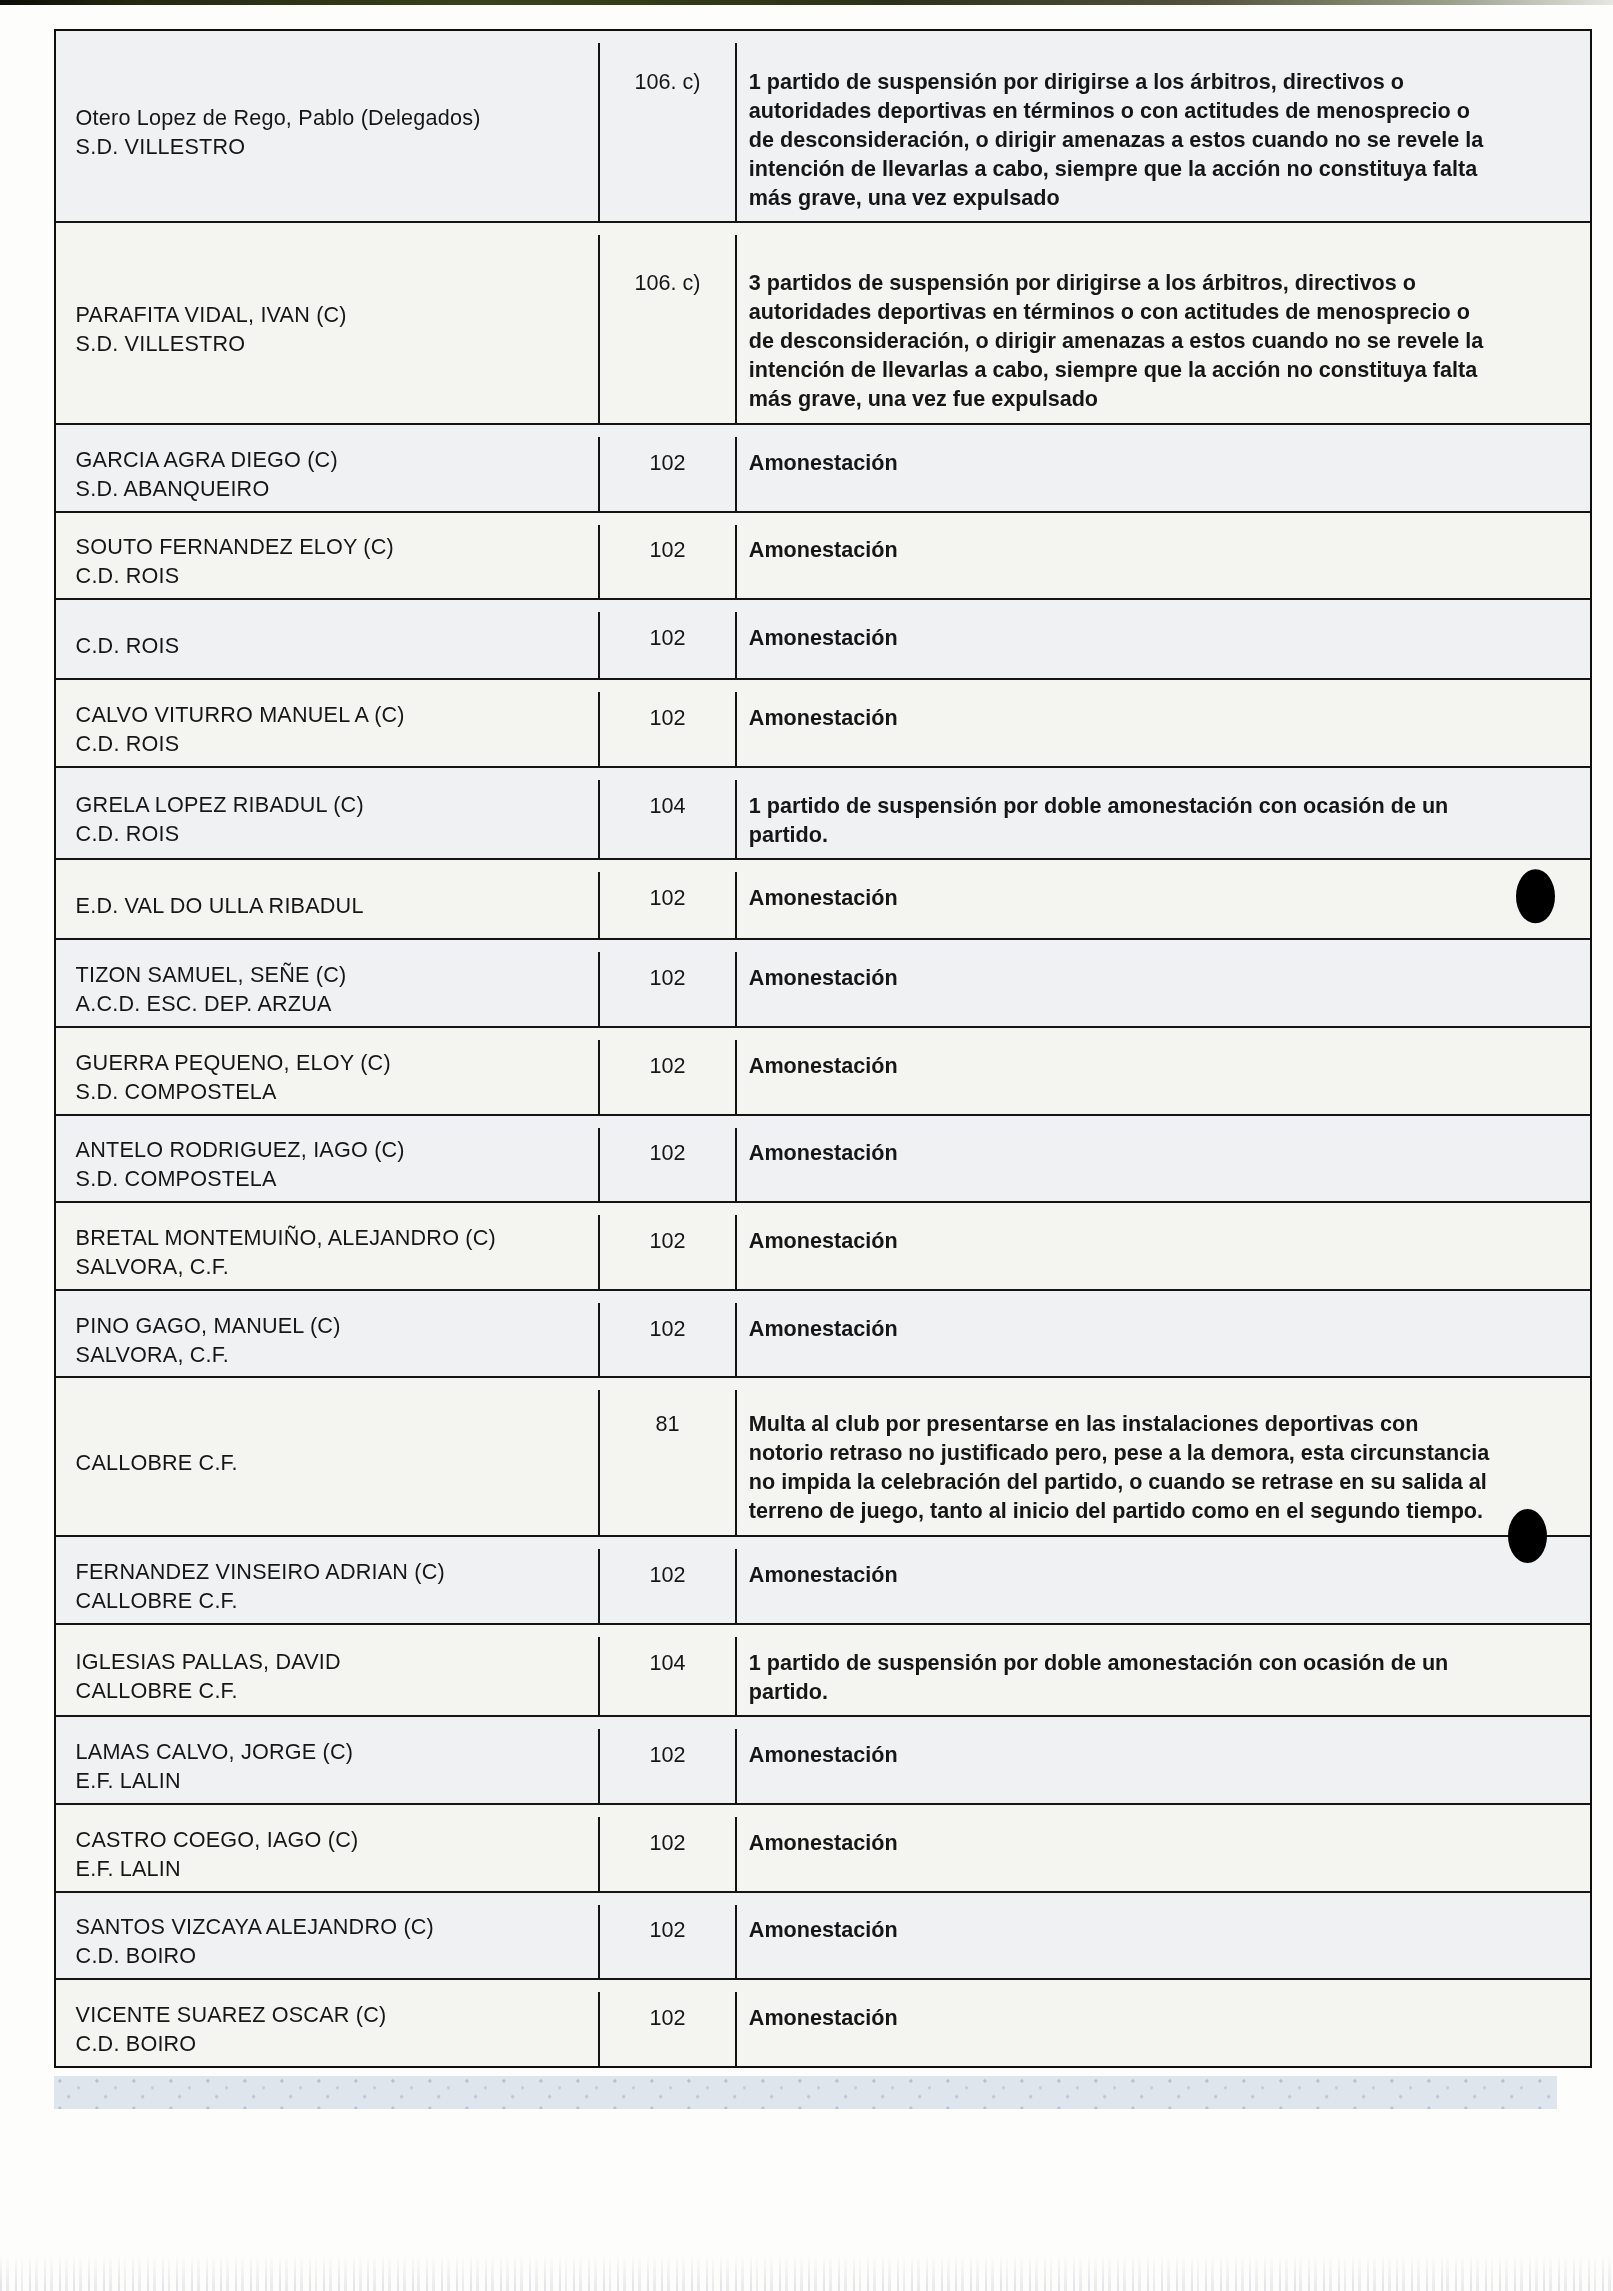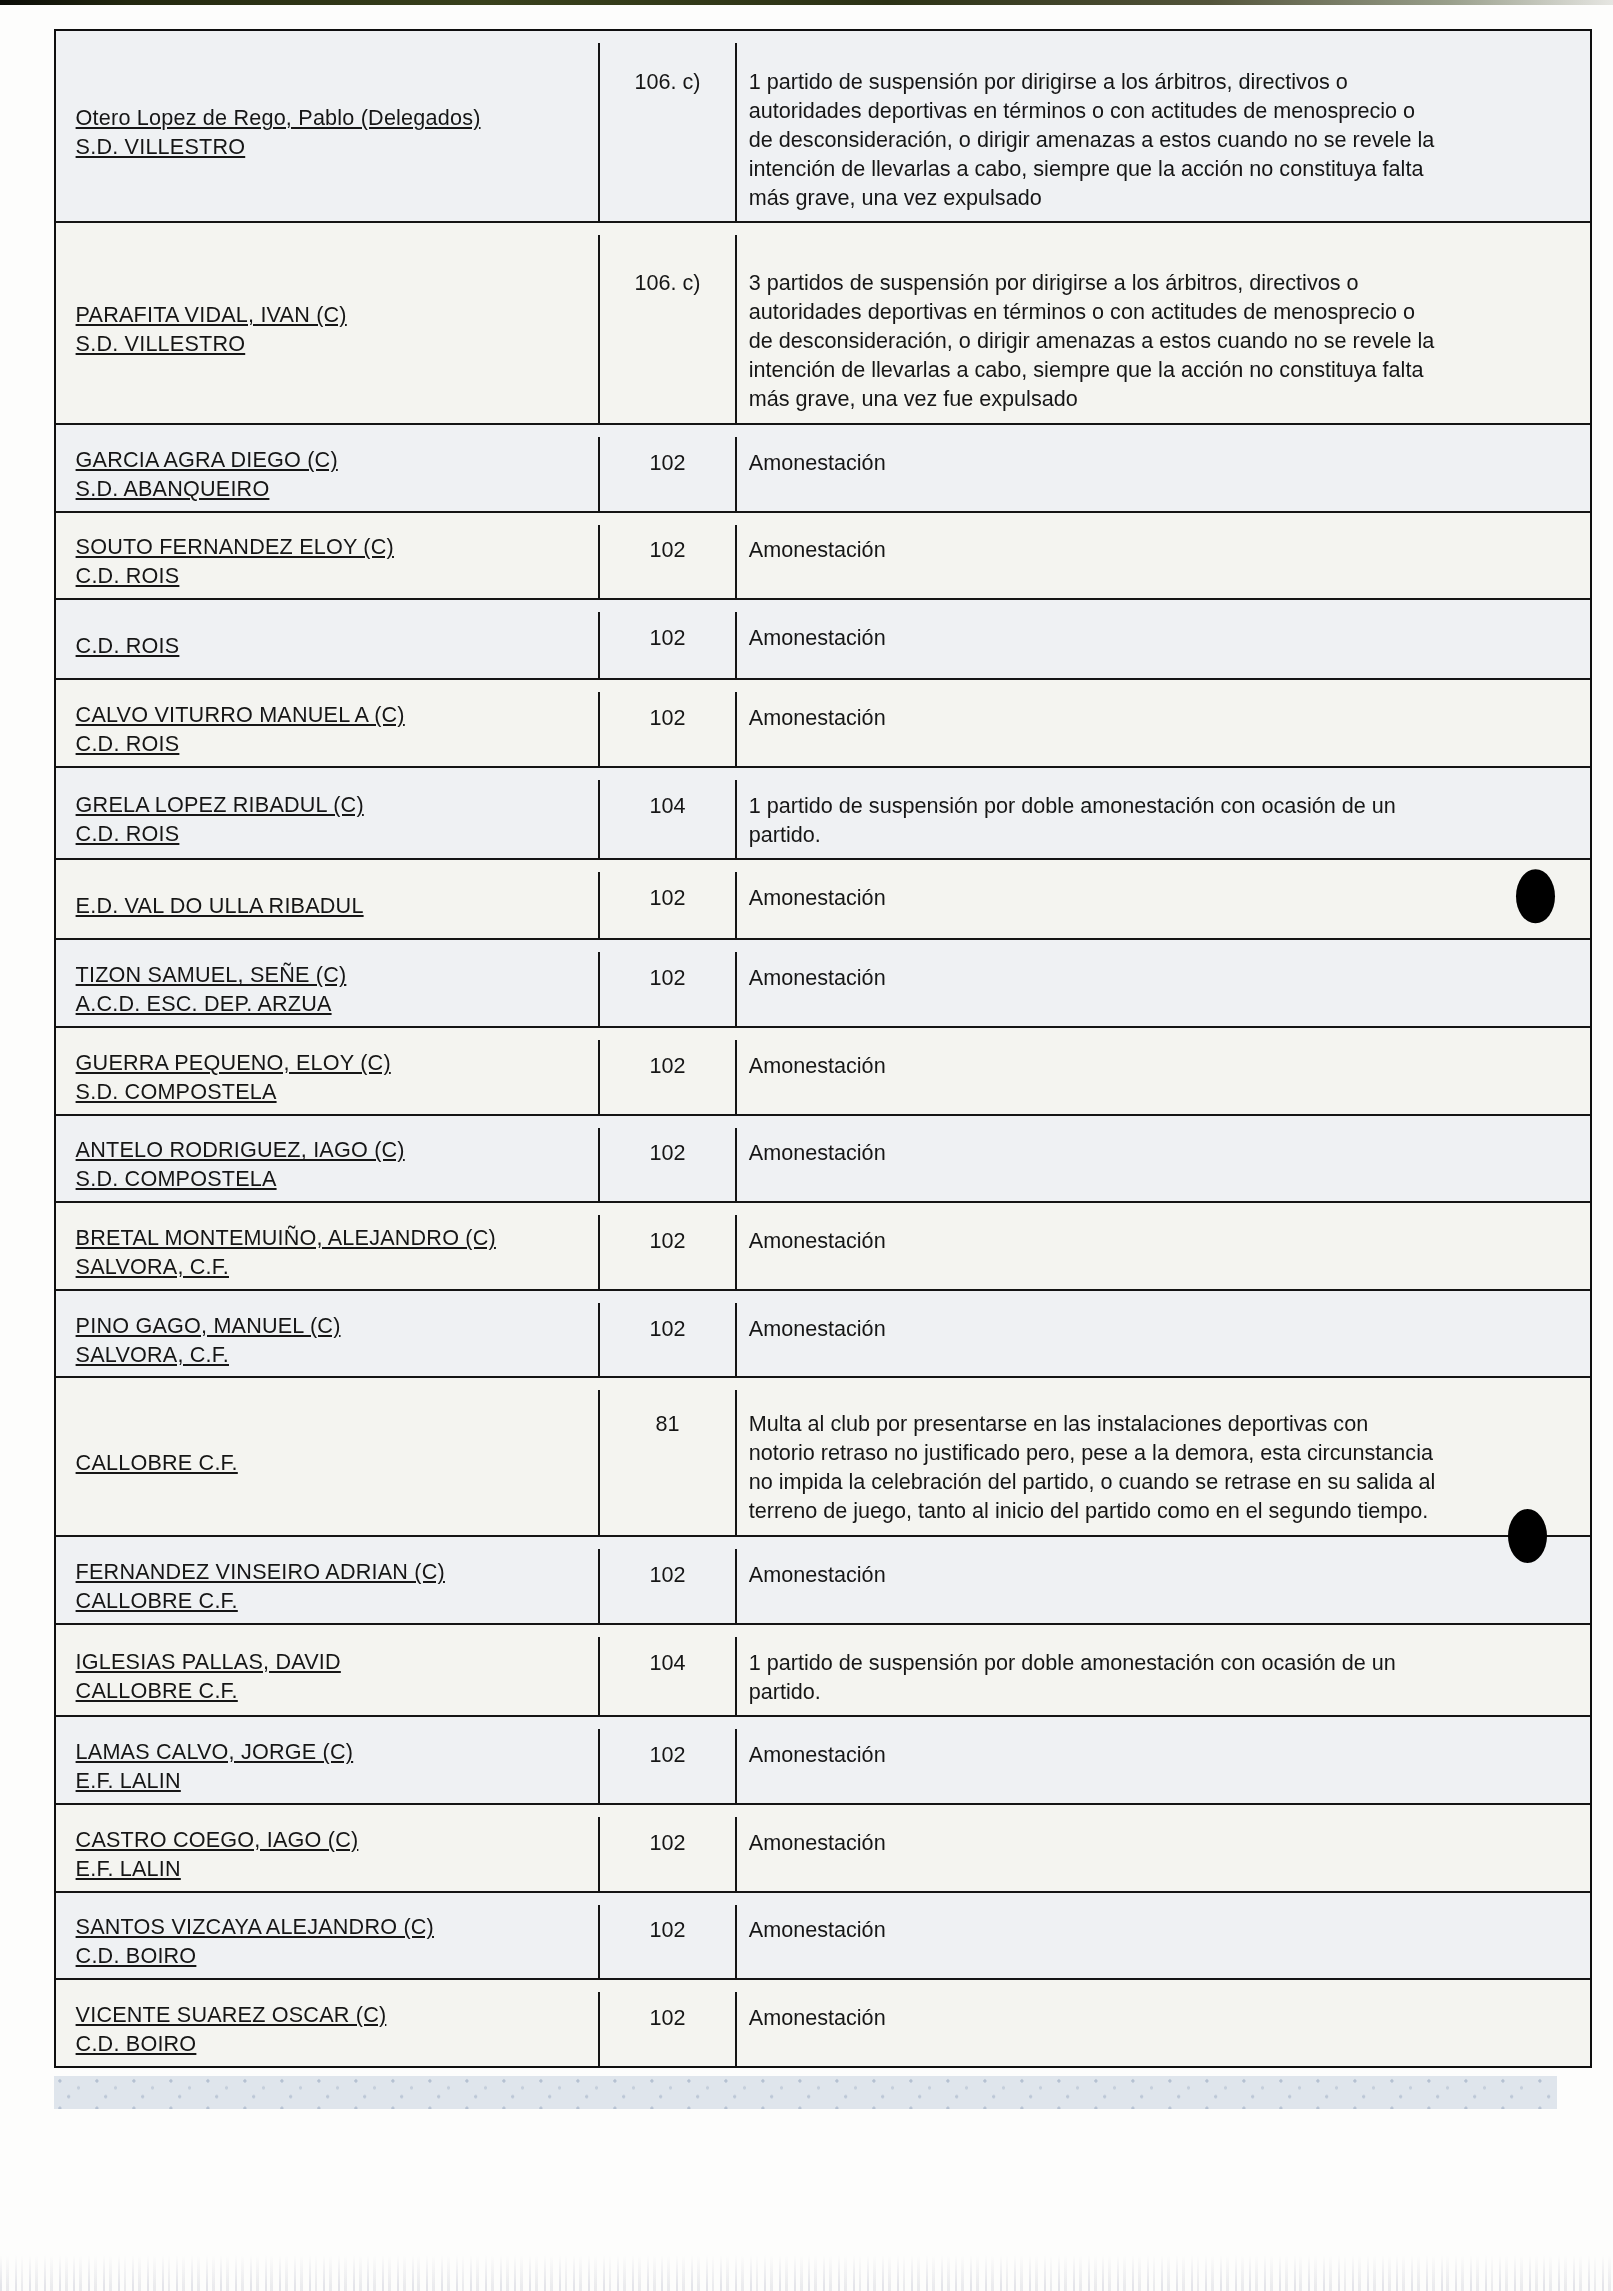--- a/index.html
+++ b/index.html
@@ -48,34 +48,34 @@
     border-right: 2px solid #141414;
     display: flex;
     flex-direction: column;
     justify-content: center;
     padding: 7.8px 7.8px 7.8px 19.6px;
   }
   .pname, .pclub {
     font-size: 21.6px;
     line-height: 29px;
     letter-spacing: 0.2px;
-    text-decoration: underline;
   }
   .art-cell {
     border-right: 2px solid #141414;
     text-align: center;
     padding-top: 10.8px;
     font-size: 21.6px;
     line-height: 29px;
   }
   .sanc-cell {
     padding: 10.8px 23.5px 9.8px 11.8px;
     white-space: pre-line;
     font-size: 21.6px;
     line-height: 29px;
+    font-weight: bold;
   }
   
   .row-0 { min-height: 176px; }
   .row-0 .art-cell, .row-0 .sanc-cell { padding-top: 23.5px; }
   .row-1 { min-height: 188px; }
   .row-1 .art-cell, .row-1 .sanc-cell { padding-top: 33px; }
   .row-13 { min-height: 147px; }
   .row-13 .art-cell, .row-13 .sanc-cell { padding-top: 19px; }
 
   

